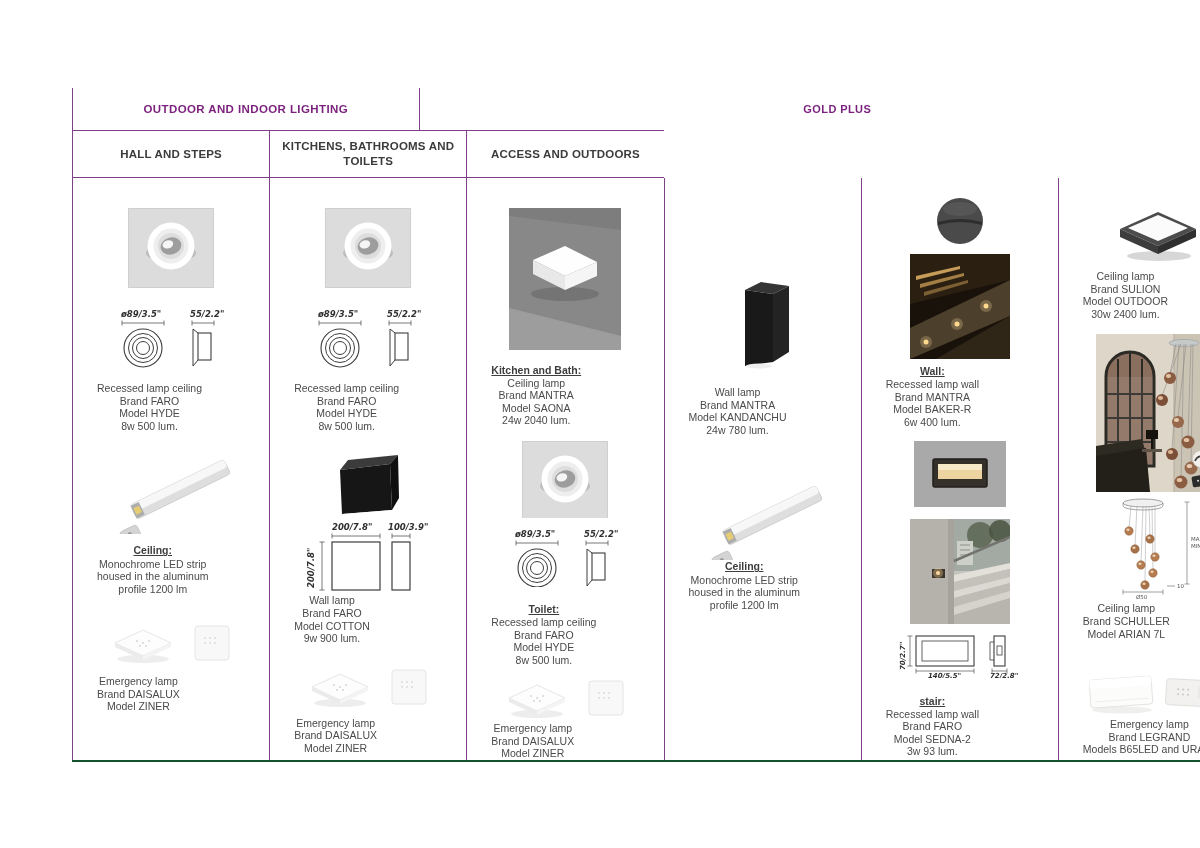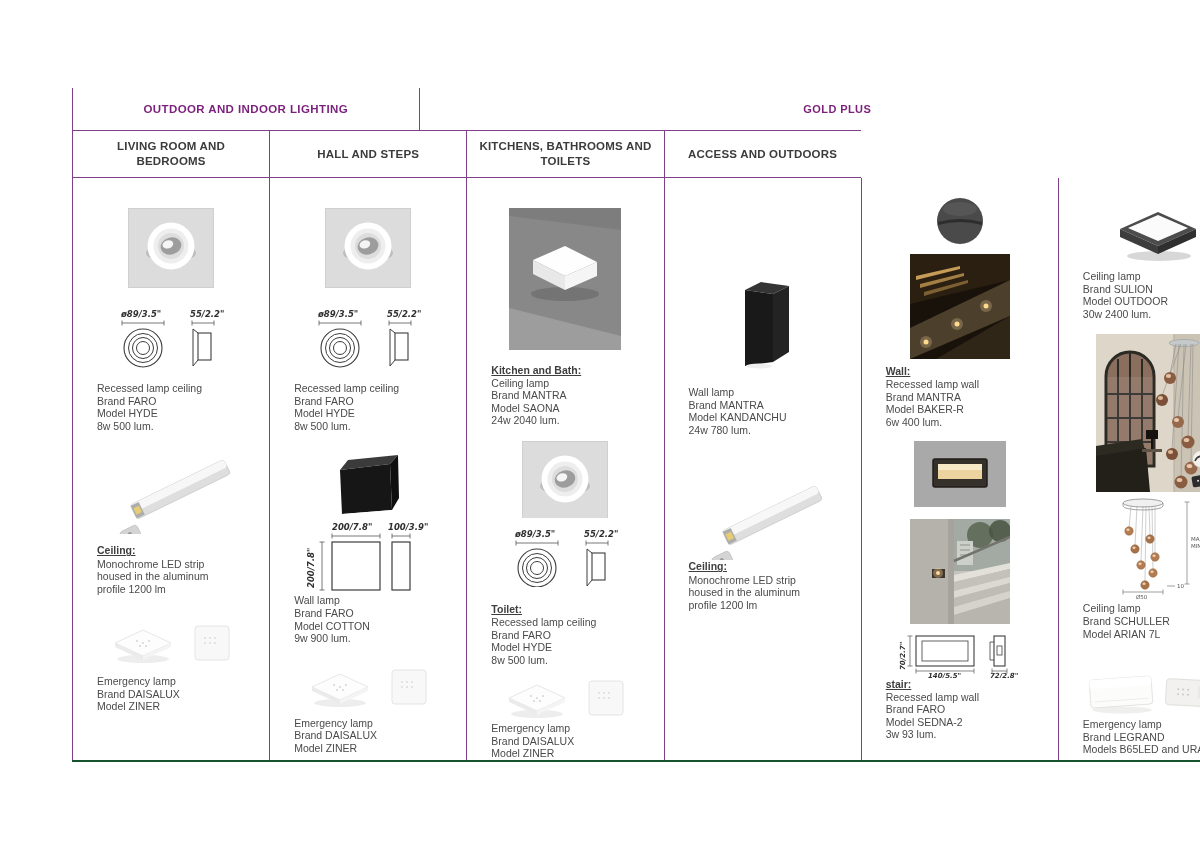--- a/index.html
+++ b/index.html
@@ -17,21 +17,21 @@
 
   .hrow { display:grid; grid-template-columns:repeat(6,1fr); height:48px; }
   .hcell { border-left:1.5px solid #7e4187; border-top:1.5px solid #7e4187; border-bottom:1.5px solid #7e4187;
            display:flex; align-items:center; justify-content:center; text-align:center;
            font-weight:bold; font-size:11.5px; color:#3b3b3b; line-height:1.3; padding:0 8px; letter-spacing:.2px; }
 
   .brow { display:grid; grid-template-columns:repeat(6,1fr); }
   .bcell { border-left:1.5px solid #7e4187; height:582px; display:flex; flex-direction:column;
            align-items:center; overflow:hidden; }
 
-  .blk { align-self:flex-start; margin-left:24px; margin-right:4px; }
+  .blk { align-self:flex-start; margin-left:24px; margin-right:4px;text-align:center; }
   .txt { font-size:10.5px; color:#4a4a4a; line-height:1.2; white-space:pre-line; }
   .hd  { font-weight:bold; text-decoration:underline; color:#3e3e3e; font-size:10.5px; line-height:1.25; }
 
   svg { display:block; }
   .dimtxt  { font-family:"DejaVu Sans", sans-serif; font-style:italic; font-weight:600; font-size:8.5px; fill:#2f2f2f; }
   .dimtxt7 { font-family:"DejaVu Sans", sans-serif; font-style:italic; font-weight:600; font-size:7px; fill:#2f2f2f; }
   .dimtxt6 { font-family:"DejaVu Sans", sans-serif; font-size:5.5px; fill:#555; }
 </style>
 </head>
 <body>
@@ -42,21 +42,20 @@
     <div class="grow">
       <div class="gcell">
         <span class="glabel">OUTDOOR AND INDOOR LIGHTING</span>
       </div>
       <div class="gcell">
         <span class="glabel big">GOLD PLUS</span>
       </div>
     </div>
 
     <div class="hrow">
-      <div class="hcell">LIVING ROOM AND BEDROOMS</div>
       <div class="hcell">HALL AND STEPS</div>
       <div class="hcell">KITCHENS, BATHROOMS AND TOILETS</div>
       <div class="hcell">ACCESS AND OUTDOORS</div>
     </div>
 
     <div class="brow">
 
       <div class="bcell">
         <svg style="margin-top:30px" width="86" height="80">
           <rect width="86" height="80" fill="#dcdcdc"></rect>
@@ -384,21 +383,21 @@
           <rect x="22" y="10" width="58" height="30" fill="none" stroke="#3d3d3d" stroke-width="1.1"></rect>
           <rect x="28" y="15" width="46" height="20" fill="none" stroke="#3d3d3d" stroke-width="0.8"></rect>
           <path d="M22,45 L80,45 M22,42.5 L22,47.5 M80,42.5 L80,47.5" stroke="#555" stroke-width="0.7" fill="none"></path>
           <text class="dimtxt7" x="34" y="51.5">140/5.5"</text>
           <rect x="100" y="10" width="11" height="30" fill="none" stroke="#3d3d3d" stroke-width="1.1"></rect>
           <path d="M100,16 L96,16 L96,34 L100,34" fill="none" stroke="#3d3d3d" stroke-width="0.8"></path>
           <rect x="103" y="20" width="5" height="9" fill="none" stroke="#3d3d3d" stroke-width="0.8"></rect>
           <path d="M98,45 L113,45 M98,42.5 L98,47.5 M113,42.5 L113,47.5" stroke="#555" stroke-width="0.7" fill="none"></path>
           <text class="dimtxt7" x="96" y="51.5">72/2.8"</text>
         </svg>
-        <div class="blk" style="margin-top:0px">
+        <div class="blk" style="margin-top:17px">
           <div class="hd">stair:</div>
           <div class="txt">Recessed lamp wall
 Brand FARO
 Model SEDNA-2
 3w 93 lum.</div>
         </div>
       </div>
 
       <div class="bcell">
         <svg style="margin-top:24px" width="106" height="64">

